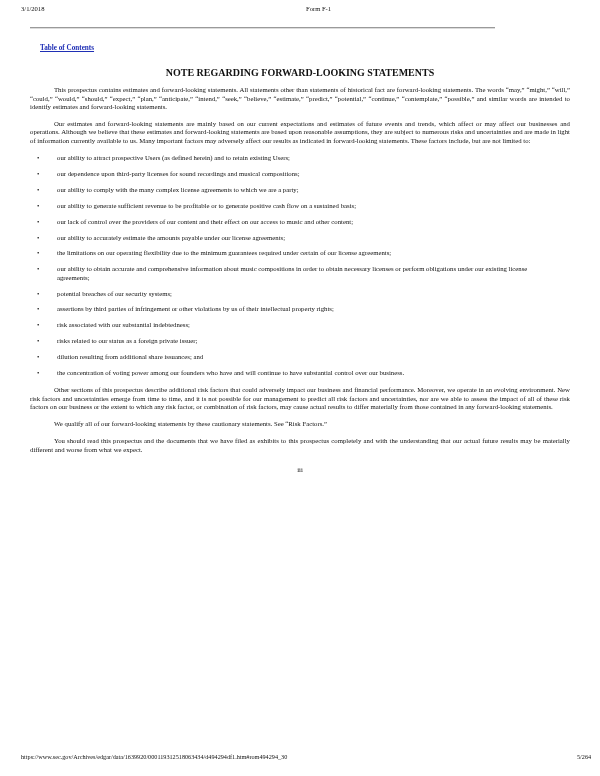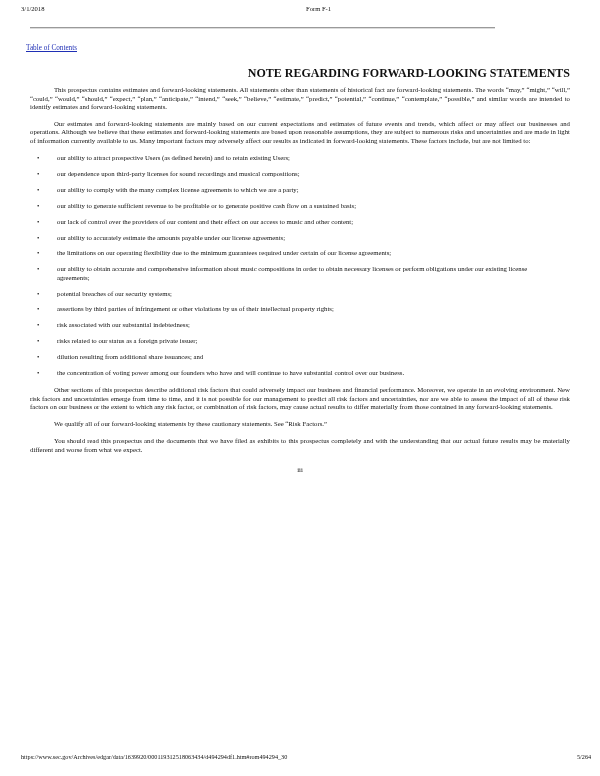--- a/index.html
+++ b/index.html
@@ -38,39 +38,39 @@
       top: 27px;
       left: 30px;
       width: 465px;
       height: 0;
       border-top: 1px solid #9a9a9a;
       box-shadow: 0 1px 0 #dcdcdc;
     }
     .toc-link {
       position: absolute;
       top: 44px;
-      left: 26px;
+      left: 40px;
       font-size: 7.2px;
-      font-weight: normal;
+      font-weight: bold;
       color: #1f2fb5;
       text-decoration: underline;
       cursor: pointer;
     }
     .content {
       position: absolute;
       top: 69px;
       left: 30px;
       width: 540px;
       font-size: 6.75px;
       line-height: 8.3px;
     }
     .section-title {
-      text-align: right;
+      text-align: center;
       font-weight: bold;
-      font-size: 12px;
+      font-size: 10px;
       margin: 0 0 9px 0;
     }
     .para {
       margin: 0 0 9px 0;
       text-indent: 24px;
       text-align: justify;
     }
     .bullets {
       list-style: none;
       margin: 0 0 9px 0;

